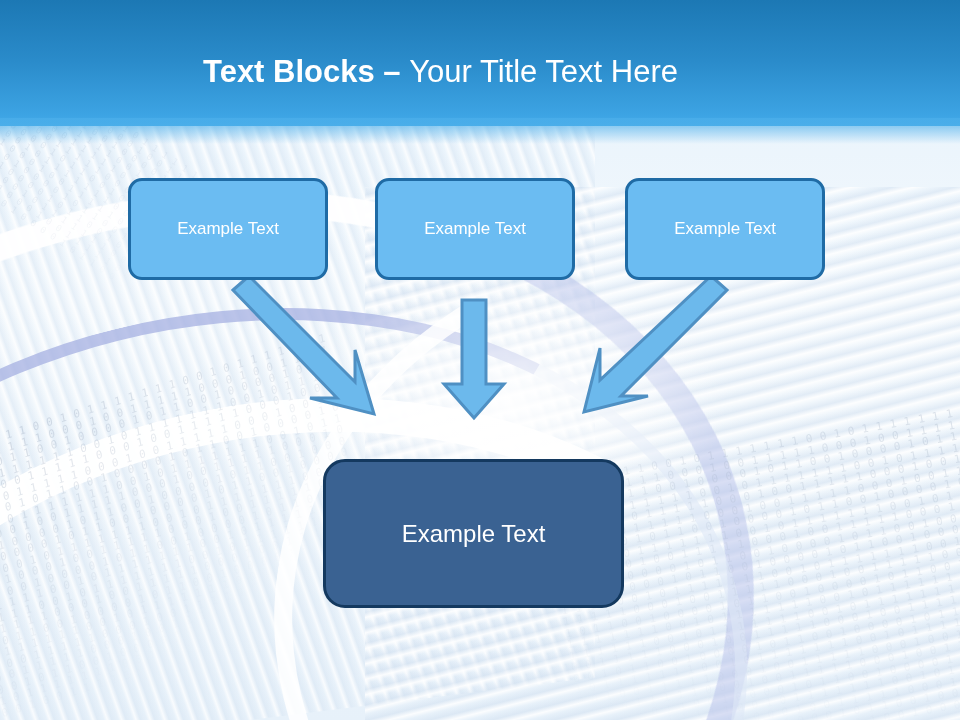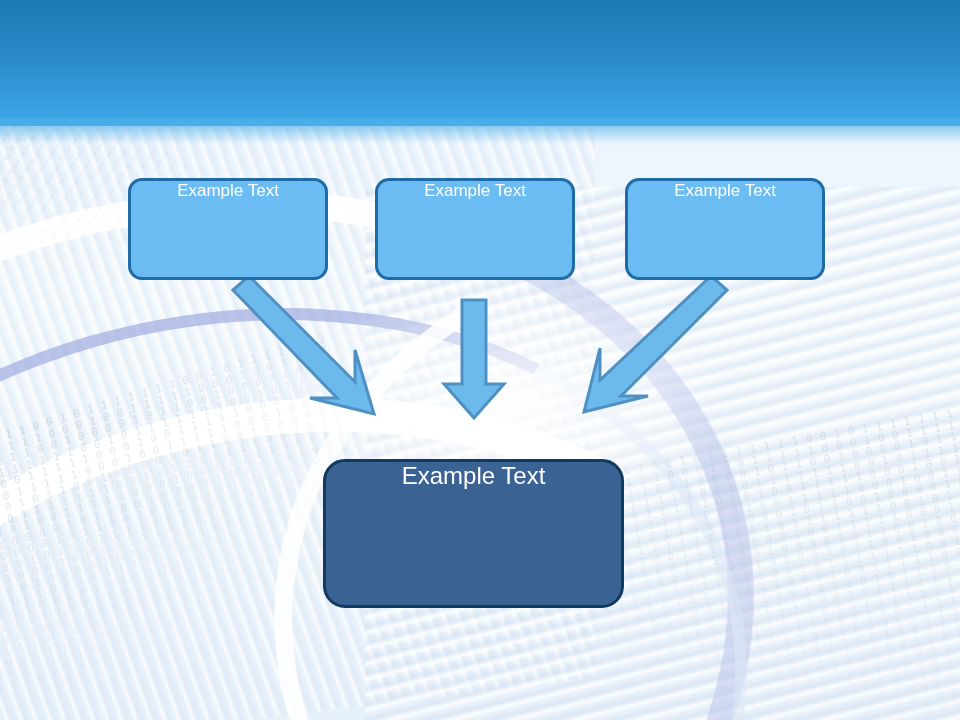--- a/index.html
+++ b/index.html
@@ -175,21 +175,21 @@
   }
   .title-strong { font-weight: bold; }
   .title-dash   { font-weight: bold; }
   .title-rest   { font-weight: normal; }
 
   
   .box {
     position: absolute;
     box-sizing: border-box;
     display: flex;
-    align-items: flex-start;
+    align-items: center;
     justify-content: center;
     color: #ffffff;
   }
   .box-top {
     width: 200px;
     height: 102px;
     top: 178px;
     background: #6bbcf2;
     border: 3px solid #1f6ba5;
     border-radius: 14px;
@@ -301,20 +301,23 @@
 1 0 0 0 1 0 0 1 1 1 1 1 0 0 0 1 0 0 1 1 1 1 1 0 0 0 1 0 0 1 1 1 1 1 0 0 0 1 0 0 1 1 1 1 1 0 
 0 0 1 0 0 0 0 1 0 1 1 0 0 1 0 0 0 0 1 0 1 1 0 0 1 0 0 0 0 1 0 1 1 0 0 1 0 0 0 0 1 0 1 1 0 0 
 0 1 0 0 0 0 1 0 1 1 0 0 1 0 0 0 0 1 0 1 1 0 0 1 0 0 0 0 1 0 1 1 0 0 1 0 0 0 0 1 0 1 1 0 0 1 </div>
 
     <div class="bg-glow"></div>
   </div>
 
   <div class="header"></div>
   <div class="header-fade"></div>
 
+  <div class="title">
+    <span class="title-strong">Text Blocks</span><span class="title-dash"> – </span><span class="title-rest">Your Title Text Here</span>
+  </div>
 
   <svg class="arrow-layer" viewBox="0 0 960 720" width="960" height="720" xmlns="http://www.w3.org/2000/svg">
 
     <polygon class="arrow-shape" points="233,290 249,276 355,382 355,350 374,414 310,398 337,398"></polygon>
 
     <polygon class="arrow-shape" points="462,300 486,300 486,384 504,384 474,418 444,384 462,384"></polygon>
 
     <polygon class="arrow-shape" points="711,276 727,290 621,396 648,396 584,412 600,348 600,380"></polygon>
   </svg>
 

